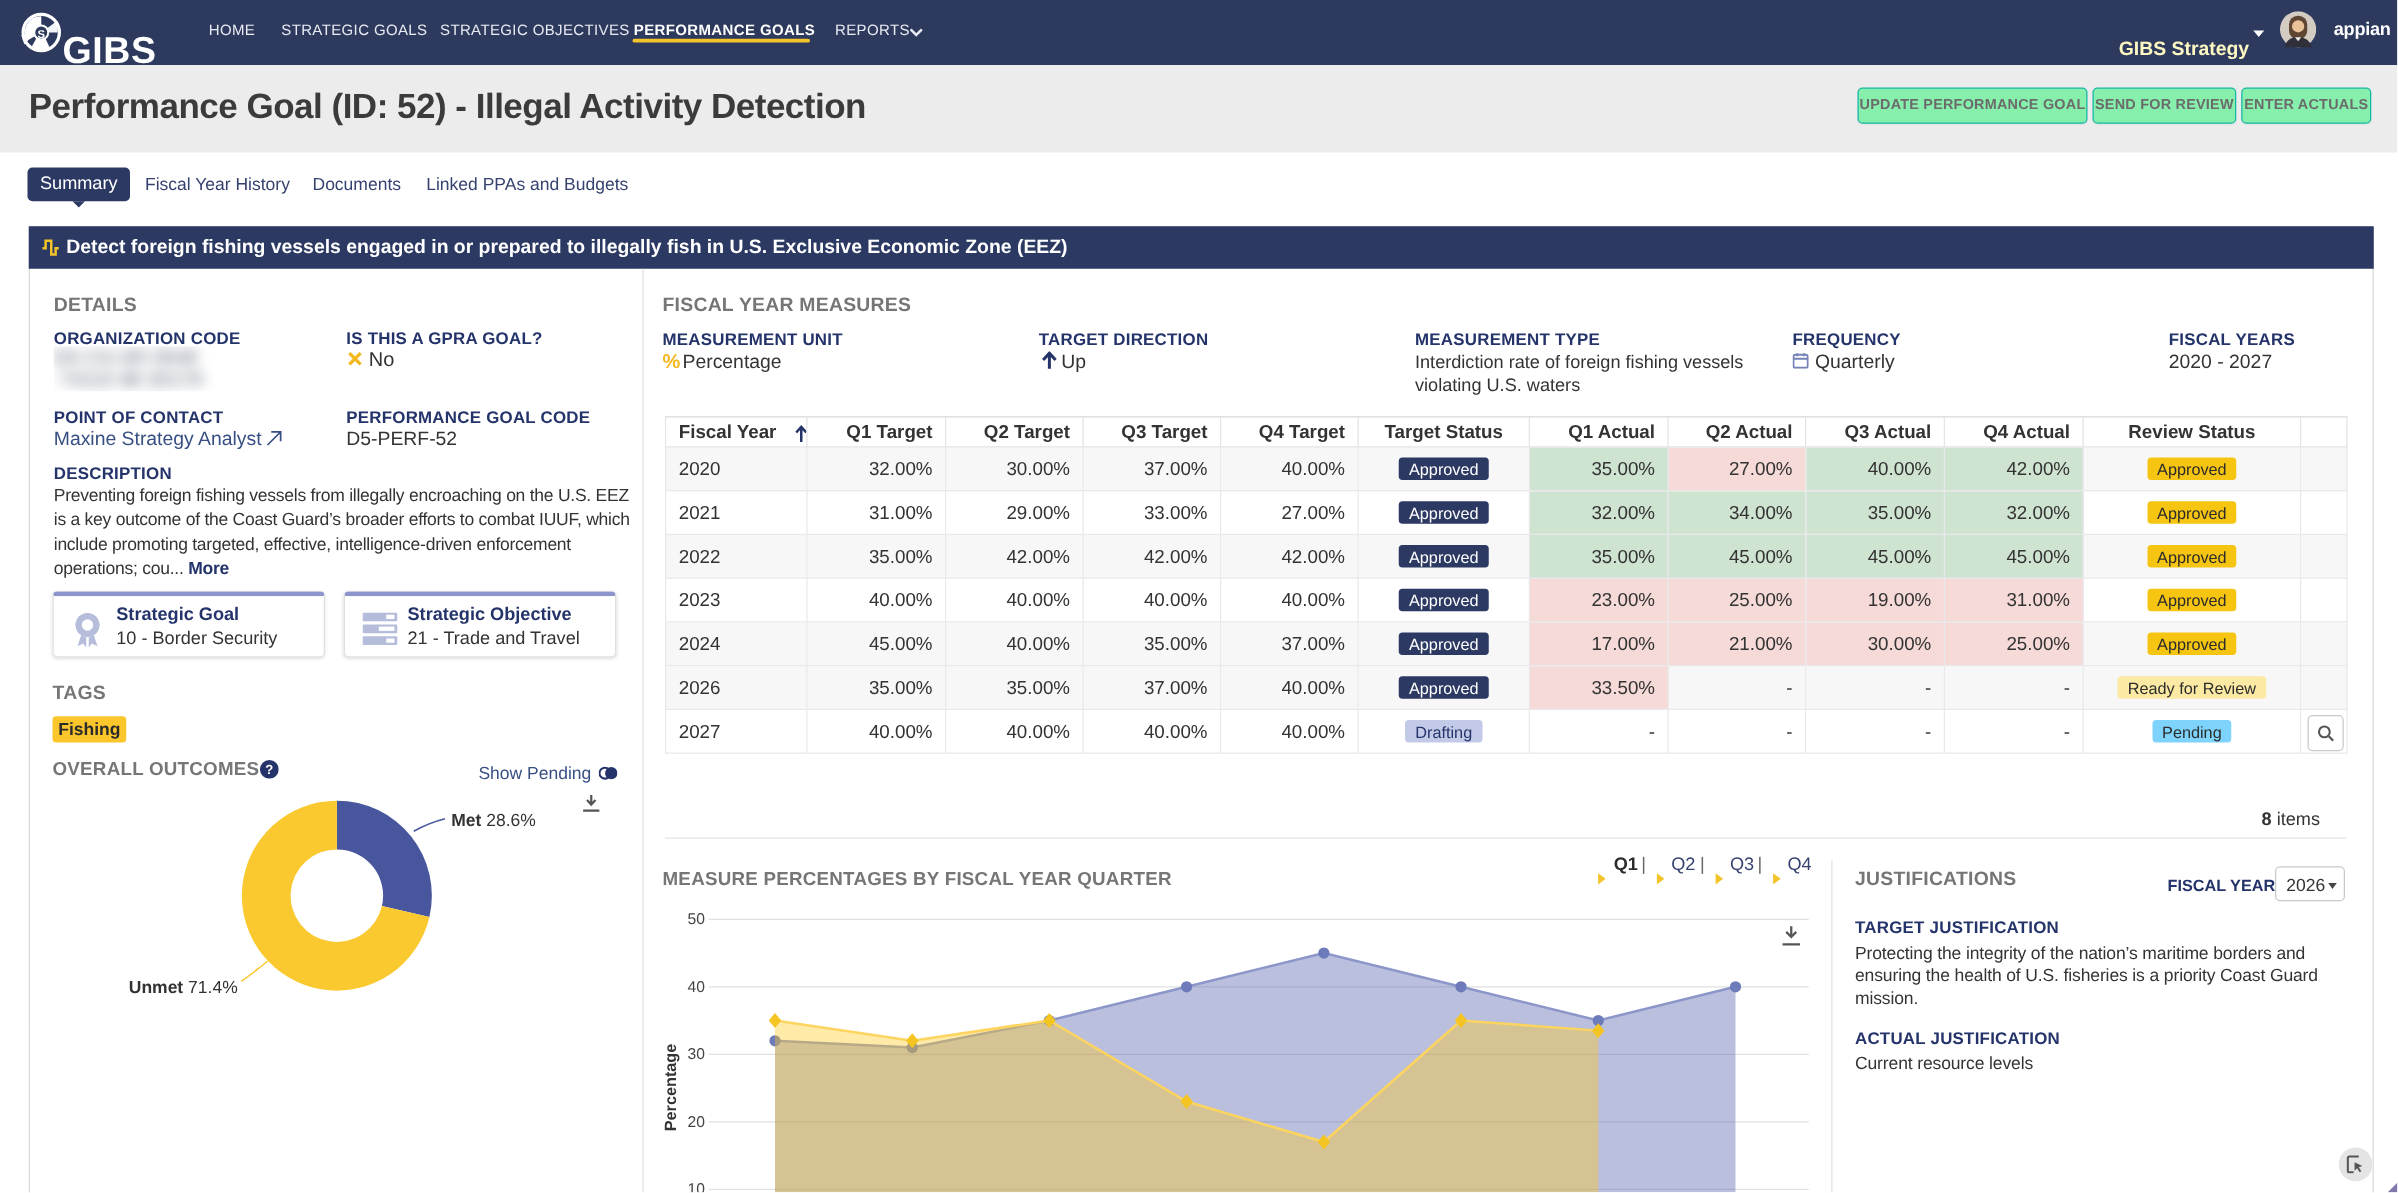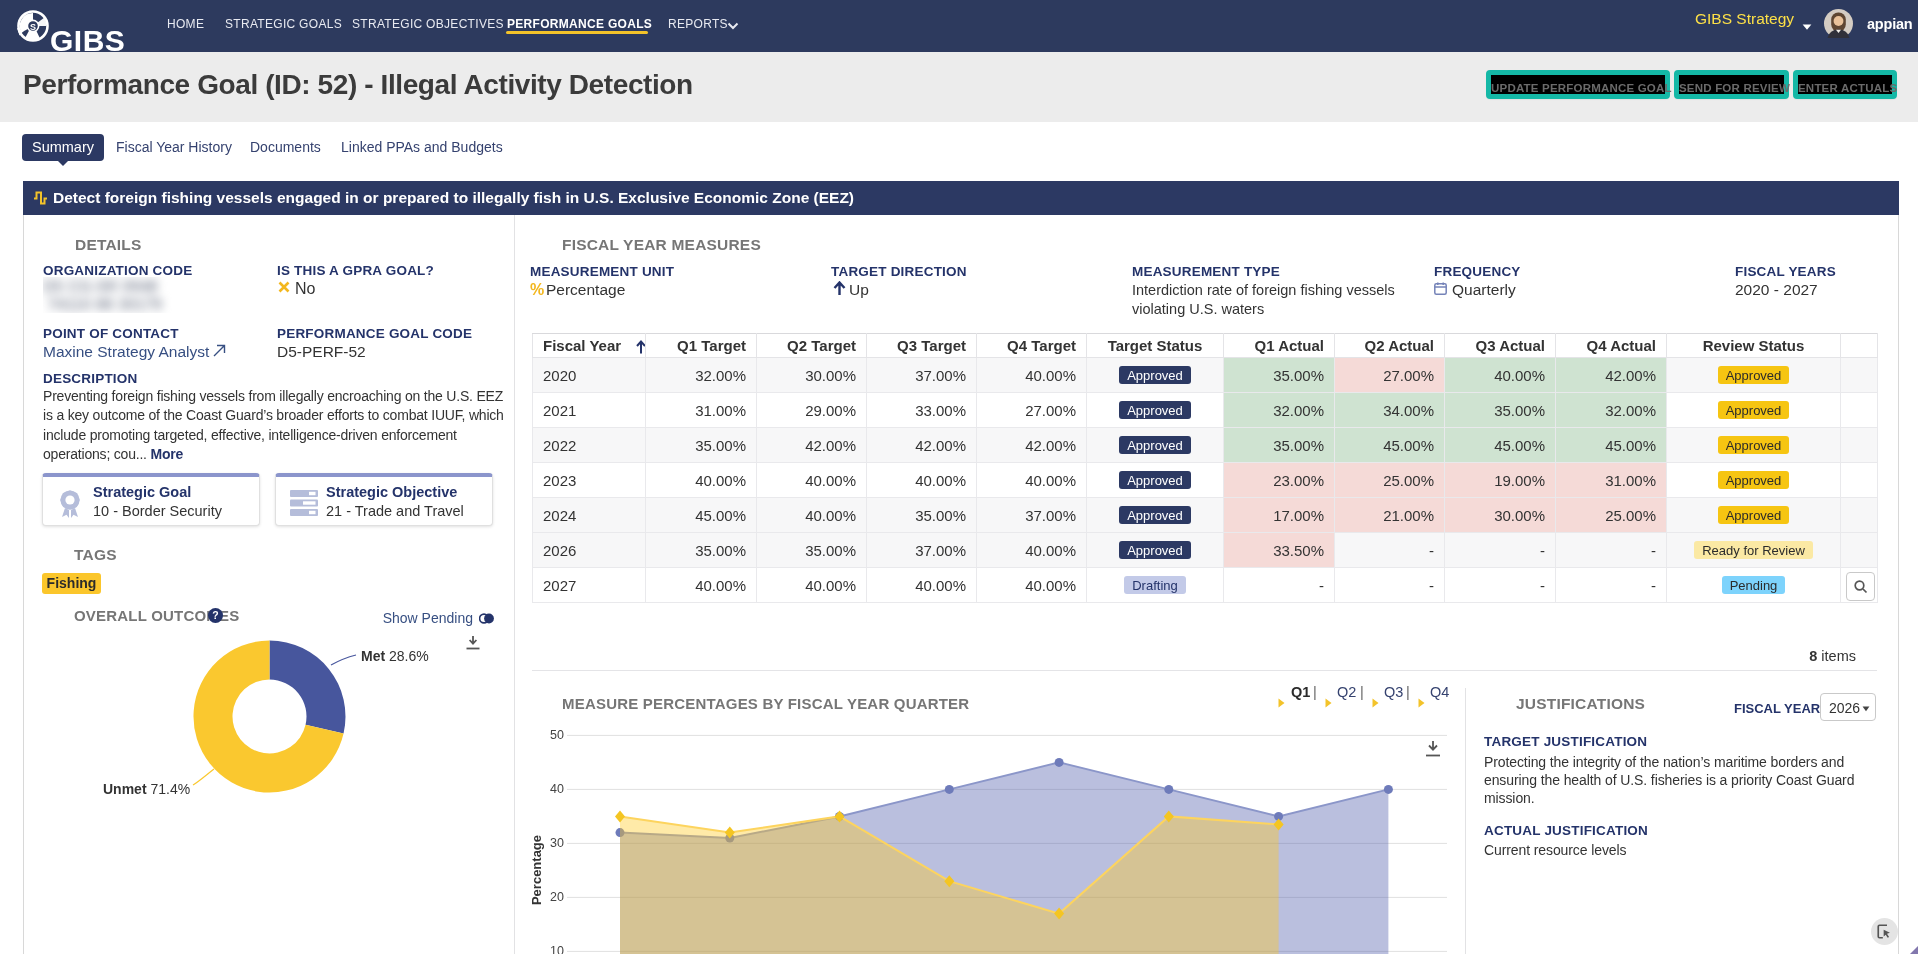--- a/index.html
+++ b/index.html
@@ -9,46 +9,46 @@
 .abs { position:absolute; }
 
 
 .nav { position:absolute; left:0; top:0; width:1918px; height:52px; background:#2d3a5e; }
 .navlink { position:absolute; top:0; height:52px; line-height:49px; color:#e8eaf1;
   font-size:12px; letter-spacing:0.3px; white-space:nowrap; }
 .navlink.active { color:#fff; font-weight:bold; }
 .nav-underline { position:absolute; height:3px; background:#f3c32a; border-radius:2px; }
 .gibs-text { position:absolute; left:50px; top:24px; color:#fff; font-size:30px; font-weight:bold;
   letter-spacing:0.5px; line-height:34px; }
-.userarea { position:absolute; color:#fde047; font-size:15.5px; font-weight:normal; top:10px; }
+.userarea { position:absolute; color:#fef9c3; font-size:15.5px; font-weight:bold; top:31px; }
 .appian { position:absolute; color:#fff; font-weight:bold; font-size:14.5px; letter-spacing:-0.2px; top:16px; }
 
 
 .titlebar { position:absolute; left:0; top:52px; width:1918px; height:70px; background:#ececec; }
 .pagetitle { position:absolute; left:23px; top:69px; font-size:28px; font-weight:bold; color:#3b3b3b; letter-spacing:-0.4px; }
-.btn { position:absolute; top:70px; height:29px; background:#000000; border:5px solid #14b8a6; border-radius:4px;
+.btn { position:absolute; top:70px; height:29px; background:#86efac; border:1px solid #14b8a6; border-radius:4px;
   font-size:11.5px; font-weight:bold; color:#6b6b6b; letter-spacing:0.2px; text-align:center; line-height:27px; white-space:nowrap;
   box-shadow:0 1px 1px rgba(0,0,0,0.04); }
 
 
 .tab-pill { position:absolute; left:22px; top:134px; width:82px; height:27px; background:#2c3963;
   border-radius:4px; color:#fff; font-size:14.5px; text-align:center; line-height:27px; }
 .tab-tri { position:absolute; left:58px; top:161px; width:0; height:0;
   border-left:5px solid transparent; border-right:5px solid transparent; border-top:5px solid #2c3963; }
 .tablink { position:absolute; top:134px; height:27px; line-height:27px; color:#35426f; font-size:14px; }
 
 
 .card { position:absolute; left:23px; top:181px; width:1876px; height:790px;
   background:#fff; border:1px solid #d8d8d8; border-radius:2px; }
 .banner { position:absolute; left:23px; top:181px; width:1876px; height:34px; background:#2c3963;
   color:#fff; font-size:15.5px; font-weight:bold; line-height:34px; }
 .banner span.txt { position:absolute; left:30px; top:0; }
 
 
-.sechead { position:absolute; color:#767676; font-size:15.5px; font-weight:bold; letter-spacing:0.2px;margin-left:32px; }
+.sechead { position:absolute; color:#767676; font-size:15.5px; font-weight:bold; letter-spacing:0.2px; }
 .lbl { position:absolute; color:#24336a; font-size:13.5px; font-weight:bold; letter-spacing:0.2px; }
 .val { position:absolute; color:#333; font-size:15px; }
 .link { color:#374f82; }
 
 .vdivider { position:absolute; background:#e2e2e4; width:1px; }
 
 
 .scard { position:absolute; width:218px; height:53px; background:#fff; border:1px solid #e0e0e0;
   border-top:4px solid #8b95cc; border-radius:4px; box-shadow:0 1px 3px rgba(0,0,0,0.12); }
 .scard .t1 { position:absolute; left:50px; top:7px; font-size:14.5px; font-weight:bold; color:#24336a; }

